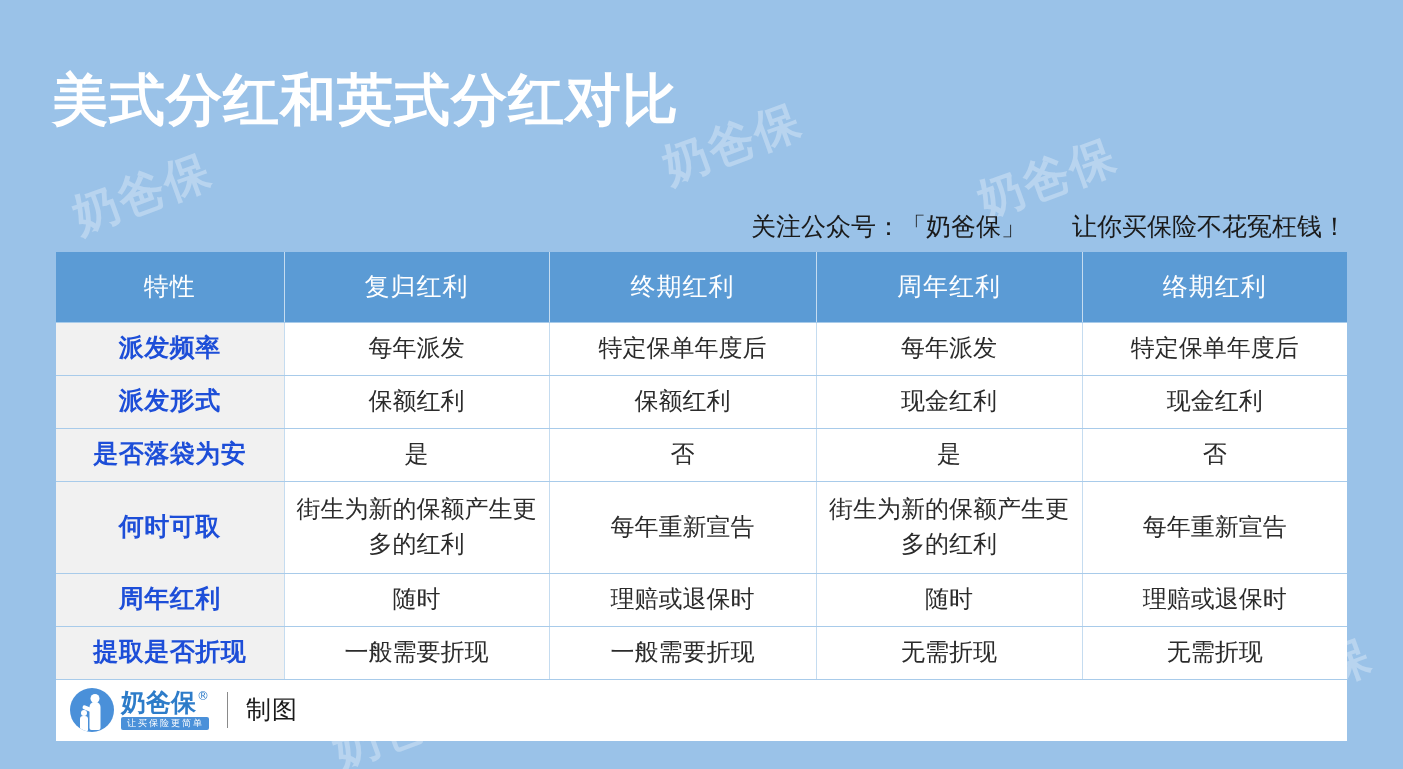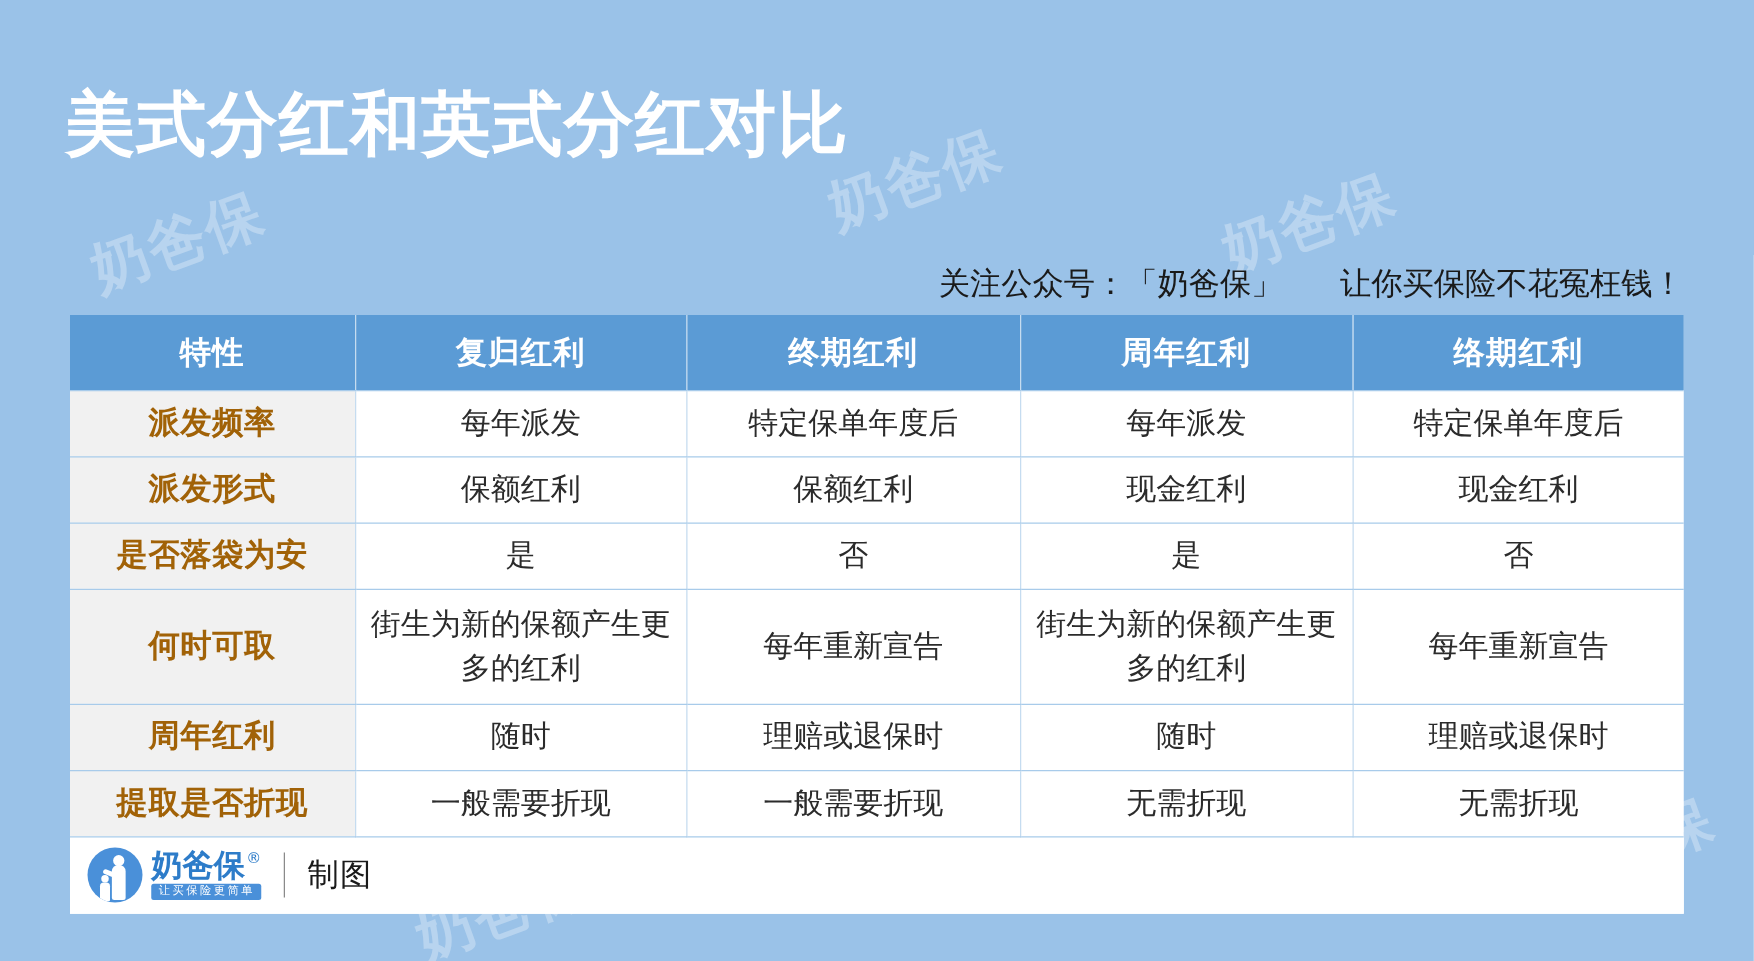--- a/index.html
+++ b/index.html
@@ -153,38 +153,38 @@
     border-bottom: 1px solid #a8cbea;
     padding: 6px 8px;
   }
   #comparison-table th:last-child,
   #comparison-table td:last-child { border-right: none; }
 
   thead th {
     background: #5b9bd5;
     color: #ffffff;
     font-size: 25px;
-    font-weight: bold;
-    height: 60px;
+    font-weight: normal;
+    height: 70px;
     border-right: 1px solid #7fb2de;
     border-bottom: none;
     letter-spacing: 1px;
   }
   thead th:last-child { border-right: none; }
 
   tbody td {
     font-size: 24px;
     color: #2b2b2b;
     font-weight: normal;
     line-height: 1.45;
   }
   tbody td.rowhead {
     background: #f1f1f1;
     font-weight: bold;
-    color: #a16207;
+    color: #1d4ed8;
     font-size: 25px;
     letter-spacing: 0.5px;
   }
   tbody tr.r-short td { height: 53px; }
   tbody tr.r-tall  td { height: 92px; }
 
   
   #table-footer-row td {
     border-bottom: none;
     border-right: none;

